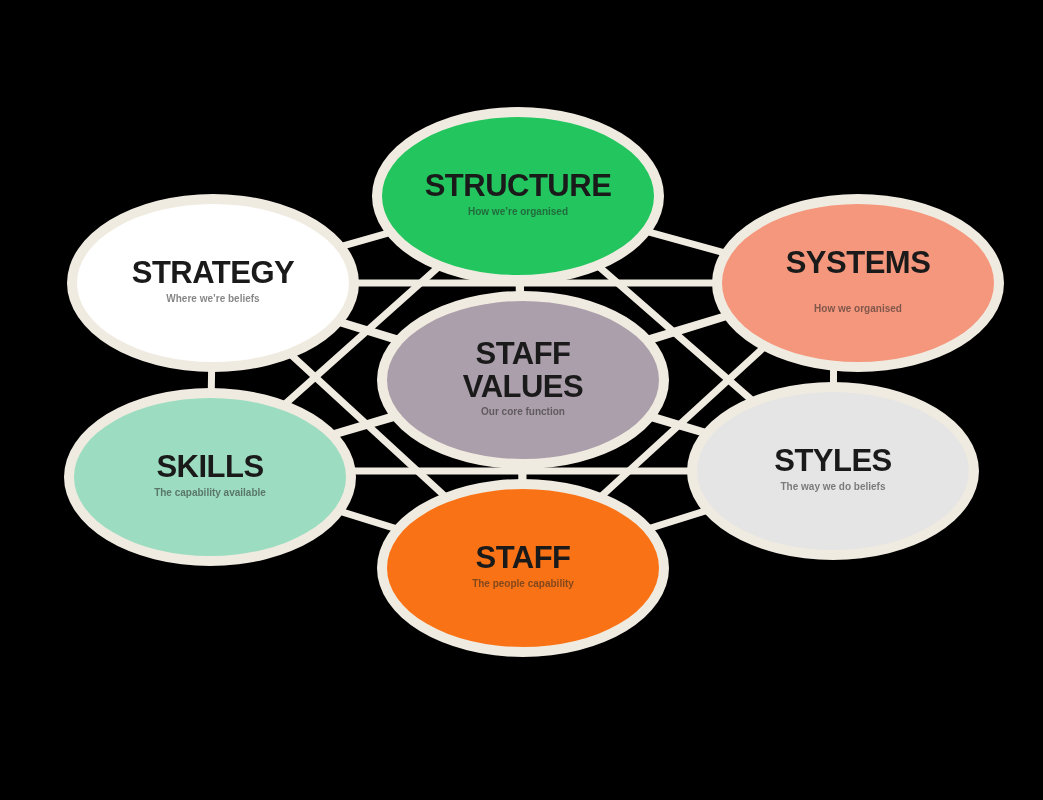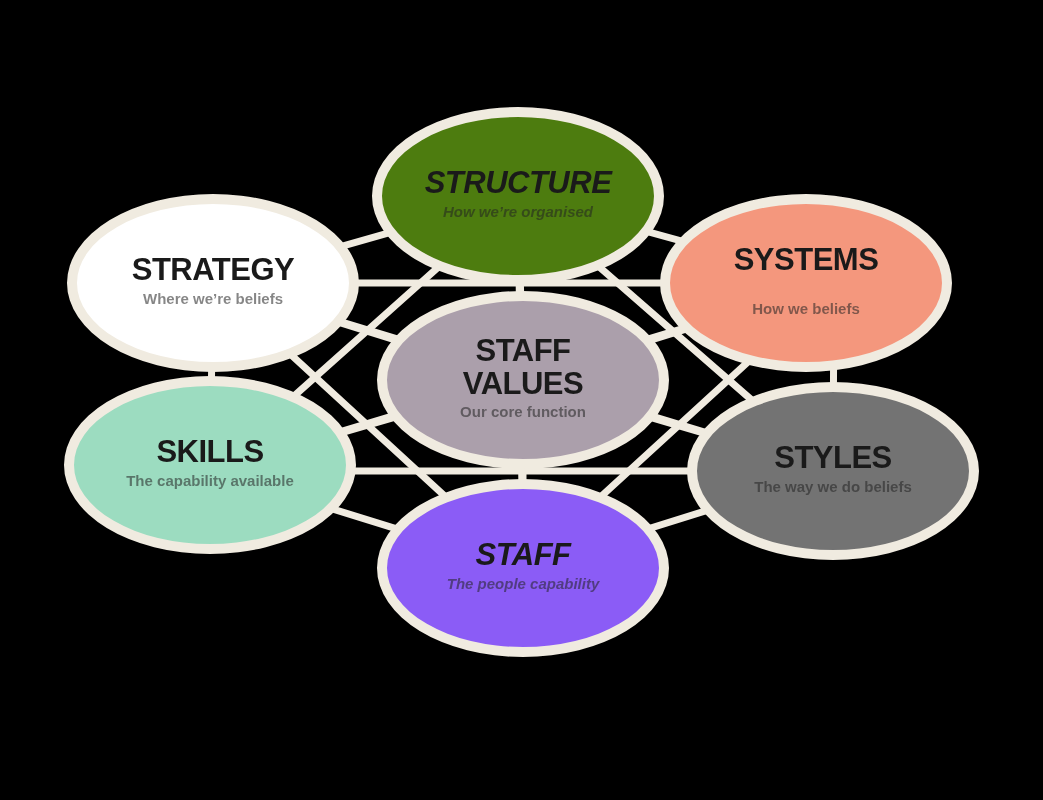--- a/index.html
+++ b/index.html
@@ -42,30 +42,30 @@
   .node .title {
     font-size: 31px;
     font-weight: bold;
     letter-spacing: -0.5px;
     line-height: 1.08;
     color: var(--title_text, #1a1a1a);
     max-width: 215px;
   }
   .node .subtitle {
     margin-top: 3px;
-    font-size: 15px;
+    font-size: 10px;
     font-weight: bold;
     color: var(--subtitle_text, rgba(35,35,35,0.55));
   }
   
   .pos-structure     { left: 372px; top: 107px; }
   .pos-strategy      { left:  67px; top: 194px; }
-  .pos-systems       { left: 660px; top: 194px; gap: 20px; }
+  .pos-systems       { left: 712px; top: 194px; gap: 20px; }
   .pos-shared_values { left: 377px; top: 291px; }
-  .pos-skills        { left:  64px; top: 376px; }
+  .pos-skills        { left:  64px; top: 388px; }
   .pos-styles        { left: 687px; top: 382px; }
   .pos-staff         { left: 377px; top: 479px; }
 </style>
 </head>
 <body>
 
 <div class="stage">
 
   <svg class="links" viewBox="0 0 1043 800">
       <line x1="518" y1="196" x2="213" y2="283"></line>
@@ -84,48 +84,48 @@
       <line x1="834" y1="283" x2="833" y2="471"></line>
       <line x1="834" y1="283" x2="523" y2="568"></line>
       <line x1="523" y1="380" x2="210" y2="471"></line>
       <line x1="523" y1="380" x2="833" y2="471"></line>
       <line x1="523" y1="380" x2="523" y2="568"></line>
       <line x1="210" y1="471" x2="833" y2="471"></line>
       <line x1="210" y1="471" x2="523" y2="568"></line>
       <line x1="833" y1="471" x2="523" y2="568"></line>
     </svg>
 
-  <div class="node pos-structure" style="background: #4d7c0f; font-style: italic;">
+  <div class="node pos-structure" style="background: #22c55e;">
     <div class="title">STRUCTURE</div>
     <div class="subtitle">How we’re organised</div>
   </div>
 
   <div class="node pos-strategy" style="background: #ffffff;">
     <div class="title">STRATEGY</div>
     <div class="subtitle">Where we’re beliefs</div>
   </div>
 
   <div class="node pos-systems" style="background: rgb(244, 151, 125);">
     <div class="title">SYSTEMS</div>
-    <div class="subtitle">How we beliefs</div>
+    <div class="subtitle">How we organised</div>
   </div>
 
   <div class="node pos-shared_values" style="background: rgb(171, 159, 171);">
     <div class="title">STAFF VALUES</div>
     <div class="subtitle">Our core function</div>
   </div>
 
   <div class="node pos-skills" style="background: rgb(156, 220, 192);">
     <div class="title">SKILLS</div>
     <div class="subtitle">The capability available</div>
   </div>
 
-  <div class="node pos-styles" style="background: #737373;">
+  <div class="node pos-styles" style="background: #e5e5e5;">
     <div class="title">STYLES</div>
     <div class="subtitle">The way we do beliefs</div>
   </div>
 
-  <div class="node pos-staff" style="background: #8b5cf6; font-style: italic;">
+  <div class="node pos-staff" style="background: #f97316;">
     <div class="title">STAFF</div>
     <div class="subtitle">The people capability</div>
   </div>
 
 </div>
 
 </body></html>

